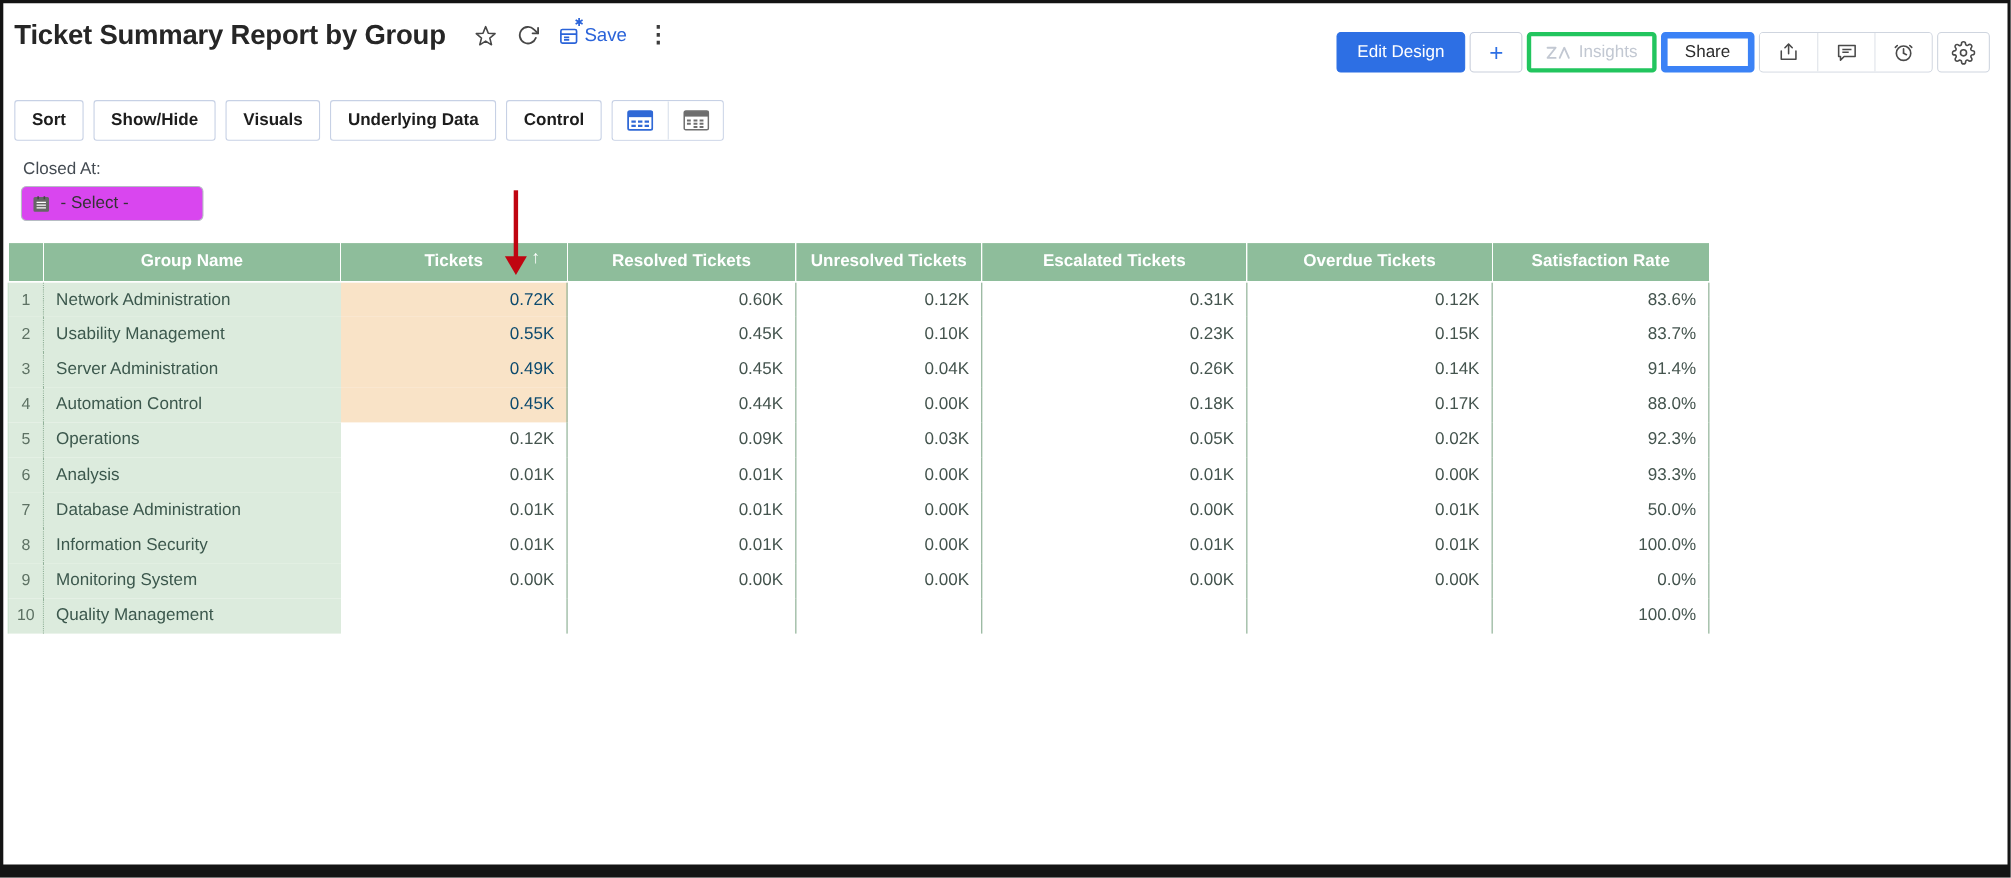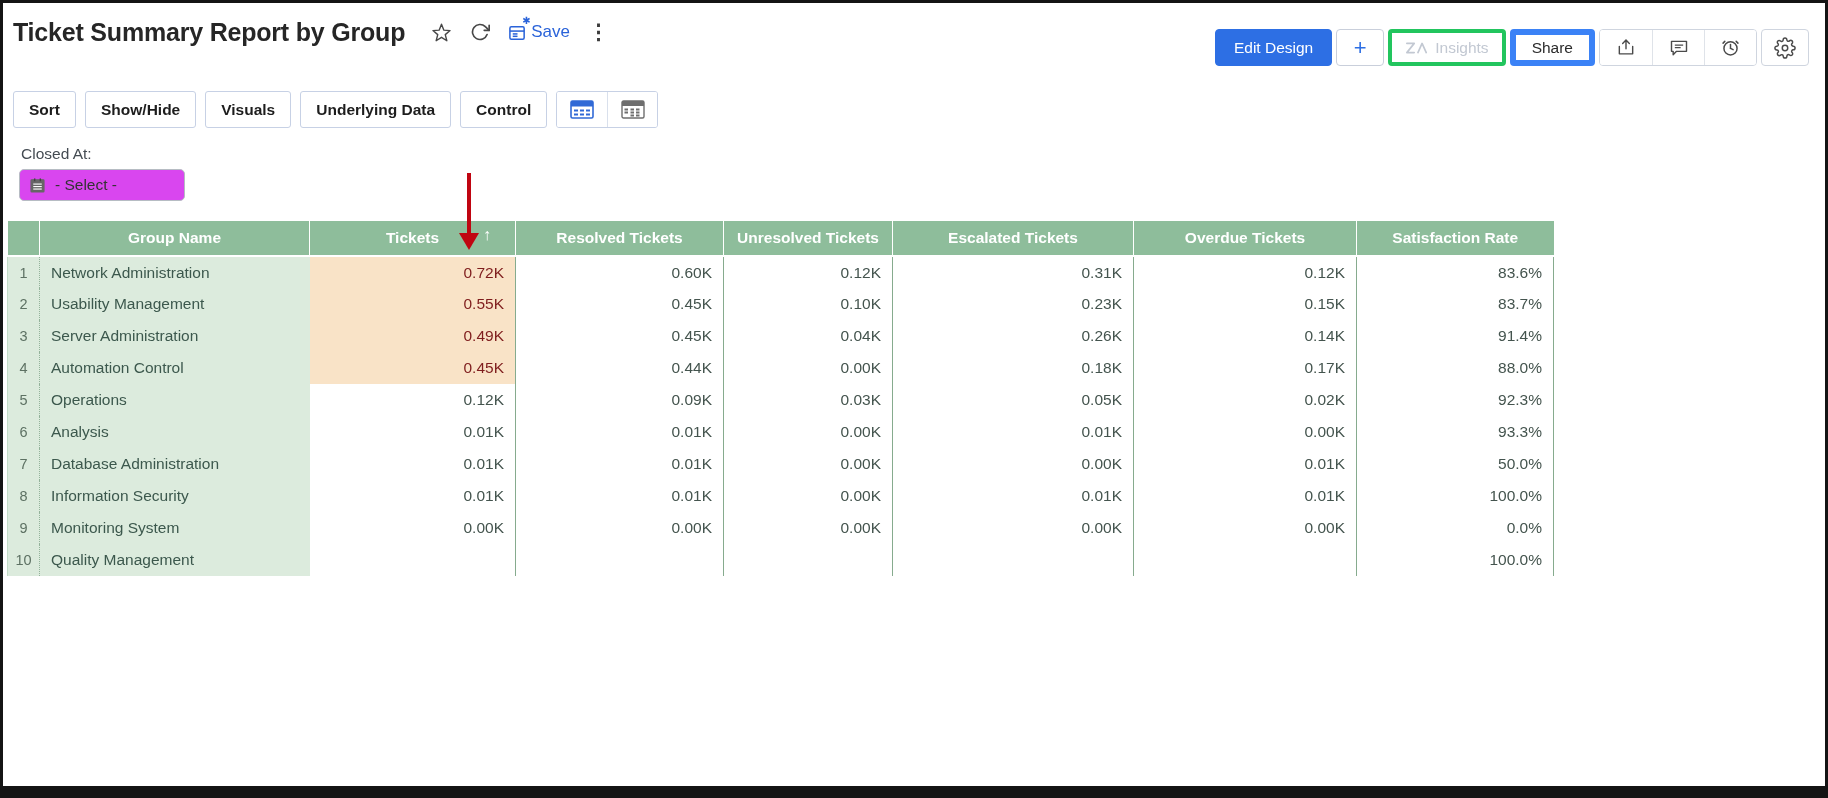--- a/index.html
+++ b/index.html
@@ -54,21 +54,21 @@
   
   .table-wrap{position:absolute;left:4px;top:218px;width:1546px;}
   table{border-collapse:collapse;table-layout:fixed;width:1546px;}
   thead th{height:32px;background:#8ebd9b;color:#fff;font-size:15.5px;font-weight:700;text-align:center;border-right:1px solid #fff;border-bottom:2px solid #fff;position:relative;cursor:pointer;}
   thead th:last-child{border-right:none;}
   .sort-ind{position:absolute;right:24px;top:5px;font-size:16px;color:#fff;font-weight:400;}
   tbody td{height:32px;font-size:15.5px;box-sizing:border-box;}
   td.gutter{background:#dcebdd;color:#5d7163;text-align:center;font-size:14.5px;border-right:1px dotted #93b29a;border-left:1px solid #c2dcc7;}
   td.name{background:#dcebdd;color:#3c584d;text-align:left;padding-left:11px;}
   td.val{text-align:right;padding-right:11px;color:#44544e;border-right:1px solid #86ab8e;}
-  td.hl{background:#f9e3c7;color:#7f1d1d;}
+  td.hl{background:#f9e3c7;color:#0c4a6e;}
   tr.summary td{border-top:1px dotted #7d9c84;height:31px;background:#fcfcf9;font-weight:700;color:#263832;border-bottom:2px solid #4d855d;}
   tr.summary td.gutter{background:#dcebdd;}
   tr.summary td.name{background:#fcfcf9;color:#1f1f1f;}
   svg{display:block;}
 </style>
 </head>
 <body>
 
 <div class="frame">
 

